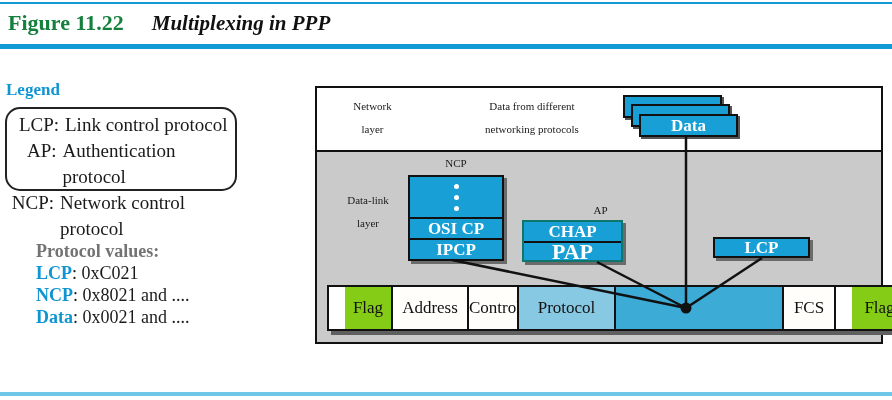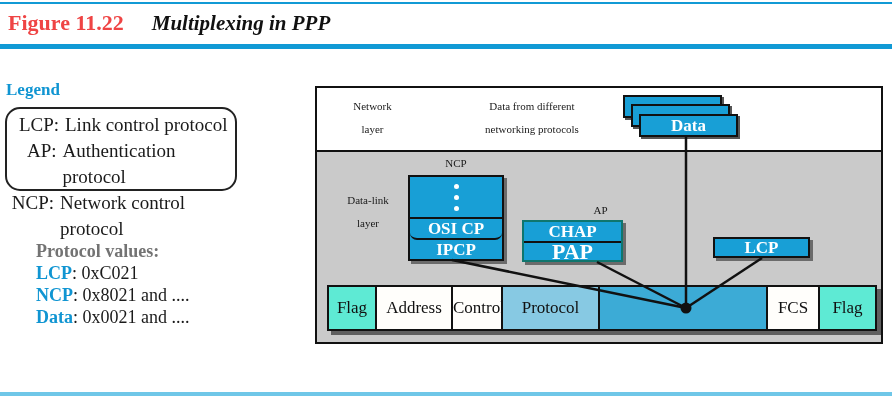--- a/index.html
+++ b/index.html
@@ -4,21 +4,21 @@
 <style>
   html,body{margin:0;padding:0;background:#ffffff;}
   .page{position:relative;width:892px;height:400px;background:#ffffff;overflow:hidden;
         font-family:"Liberation Serif", serif;color:#1a1a1a;}
   
   .top-rule{position:absolute;left:0;top:2px;width:892px;height:2px;background:#119ad5;}
   .title-rule{position:absolute;left:0;top:44px;width:892px;height:5px;background:#119ad5;}
   .bottom-rule{position:absolute;left:0;top:392px;width:892px;height:4px;background:#6fc7e8;}
   
   .title-row{position:absolute;left:8px;top:10px;width:860px;white-space:nowrap;}
-  .fig-label{font-size:22px;font-weight:bold;color:#ef4444;}
+  .fig-label{font-size:22px;font-weight:bold;color:#15803d;}
   .fig-title{font-size:21px;font-weight:bold;font-style:italic;color:#111;margin-left:28px;}
   
   .legend-heading{position:absolute;left:6px;top:80px;font-size:17px;font-weight:bold;color:#1095d2;}
   .legend-box{position:absolute;left:5px;top:107px;width:232px;height:84px;border:2px solid #222;
               border-radius:15px;background:#fff;padding-top:3px;box-sizing:border-box;}
   .legend-row{display:flex;line-height:26px;font-size:19px;}
   .legend-abbr{display:inline-block;width:52px;text-align:right;}
   .legend-desc{margin-left:6px;}
   
   .pv-block{position:absolute;left:36px;top:240px;font-size:18px;line-height:22px;}
@@ -35,34 +35,34 @@
   .cyanbox{background:#189fd6;border:2px solid #111;box-sizing:border-box;
            color:#fff;font-weight:bold;font-size:17px;text-align:center;}
   .stack-shadow{box-shadow:3px 3px 0 #6b6b6b;}
   .data-back{position:absolute;width:99px;height:23px;background:#189fd6;border:2px solid #111;
              box-sizing:border-box;box-shadow:2px 2px 0 #555;}
   .ncp-stack{position:absolute;left:408px;top:175px;width:96px;background:#189fd6;border:2px solid #111;
              box-sizing:border-box;box-shadow:3px 3px 0 #6b6b6b;}
   .ncp-dots{height:40px;border-bottom:2px solid #111;display:flex;flex-direction:column;
             align-items:center;justify-content:center;gap:6px;}
   .dot{width:5px;height:5px;border-radius:50%;background:#fff;}
-  .ncp-row1{height:19px;line-height:19px;border-bottom:2px solid #111;color:#fff;font-weight:bold;font-size:17px;text-align:center;border-radius:7px;}
+  .ncp-row1{height:19px;line-height:19px;border-bottom:2px solid #111;color:#fff;font-weight:bold;font-size:17px;text-align:center;}
   .ncp-row2{height:19px;line-height:19px;color:#fff;font-weight:bold;font-size:17px;text-align:center;}
   .ap-stack{position:absolute;left:522px;top:220px;width:101px;background:#189fd6;border:2px solid #0f766e;
             box-sizing:border-box;box-shadow:3px 3px 0 #6b6b6b;}
   .ap-row1{height:19px;line-height:19px;border-bottom:2px solid #111;color:#fff;font-weight:bold;font-size:17px;text-align:center;}
   .ap-row2{height:17px;line-height:17px;color:#fff;font-weight:bold;font-size:22px;text-align:center;}
   .lcp-box{position:absolute;left:713px;top:237px;width:97px;height:21px;line-height:17px;}
   
   .frame-row{position:absolute;left:327px;top:285px;display:flex;border:2px solid #111;
              box-shadow:4px 4px 0 #5f5f5f;background:#fff;}
   .field{height:42px;line-height:42px;text-align:center;font-size:17px;border-right:2px solid #111;
          color:#111;}
   .field:last-child{border-right:none;}
-  .f-flag{background:#5eead4;}
+  .f-flag{background:#84cc16;margin-left:16px;}
   .f-white{background:#fffefb;}
   .f-protocol{background:#87c9e3;}
   .f-payload{background:#3cabd6;}
   .w1{width:46px;} .w2{width:74px;} .w3{width:48px;} .w4{width:95px;}
   .w5{width:166px;} .w6{width:50px;} .w7{width:55px;}
   .overlay{position:absolute;left:0;top:0;width:892px;height:400px;pointer-events:none;z-index:10;}
 </style>
 </head>
 <body>
 

